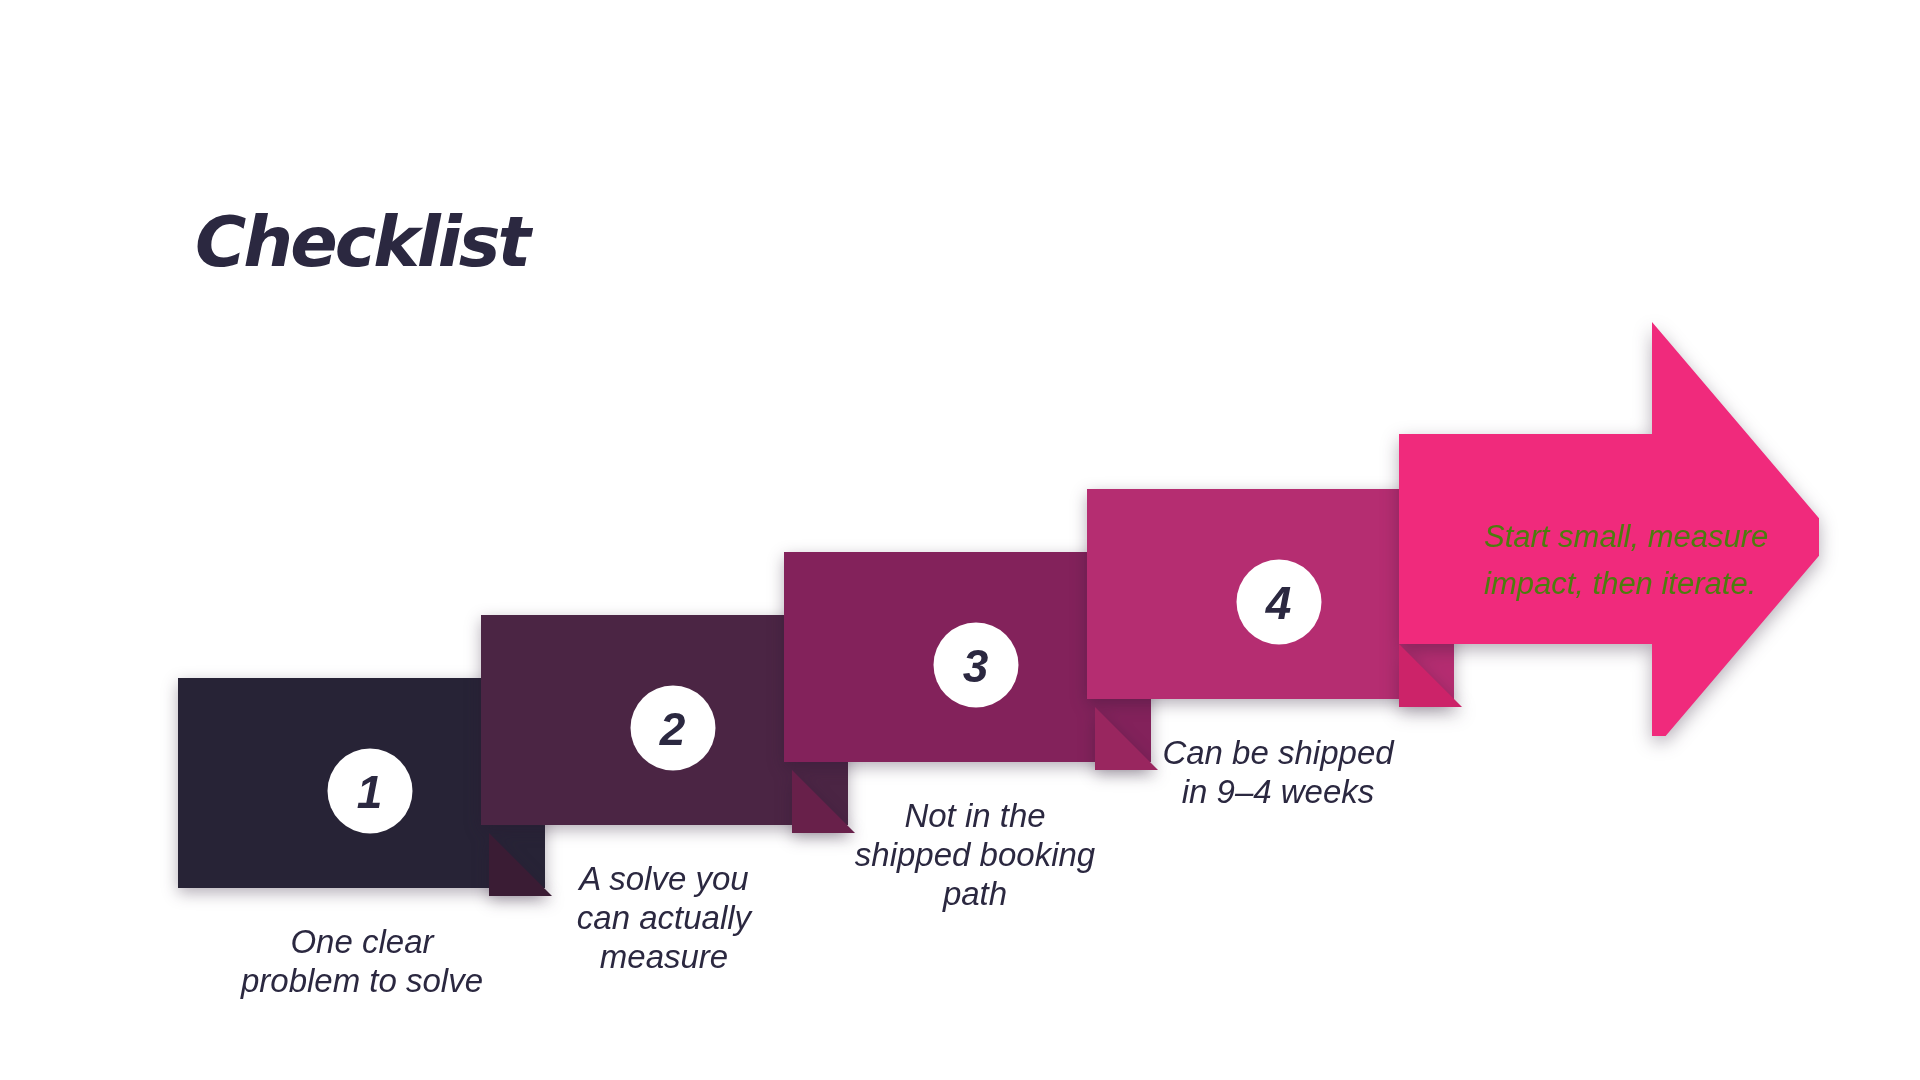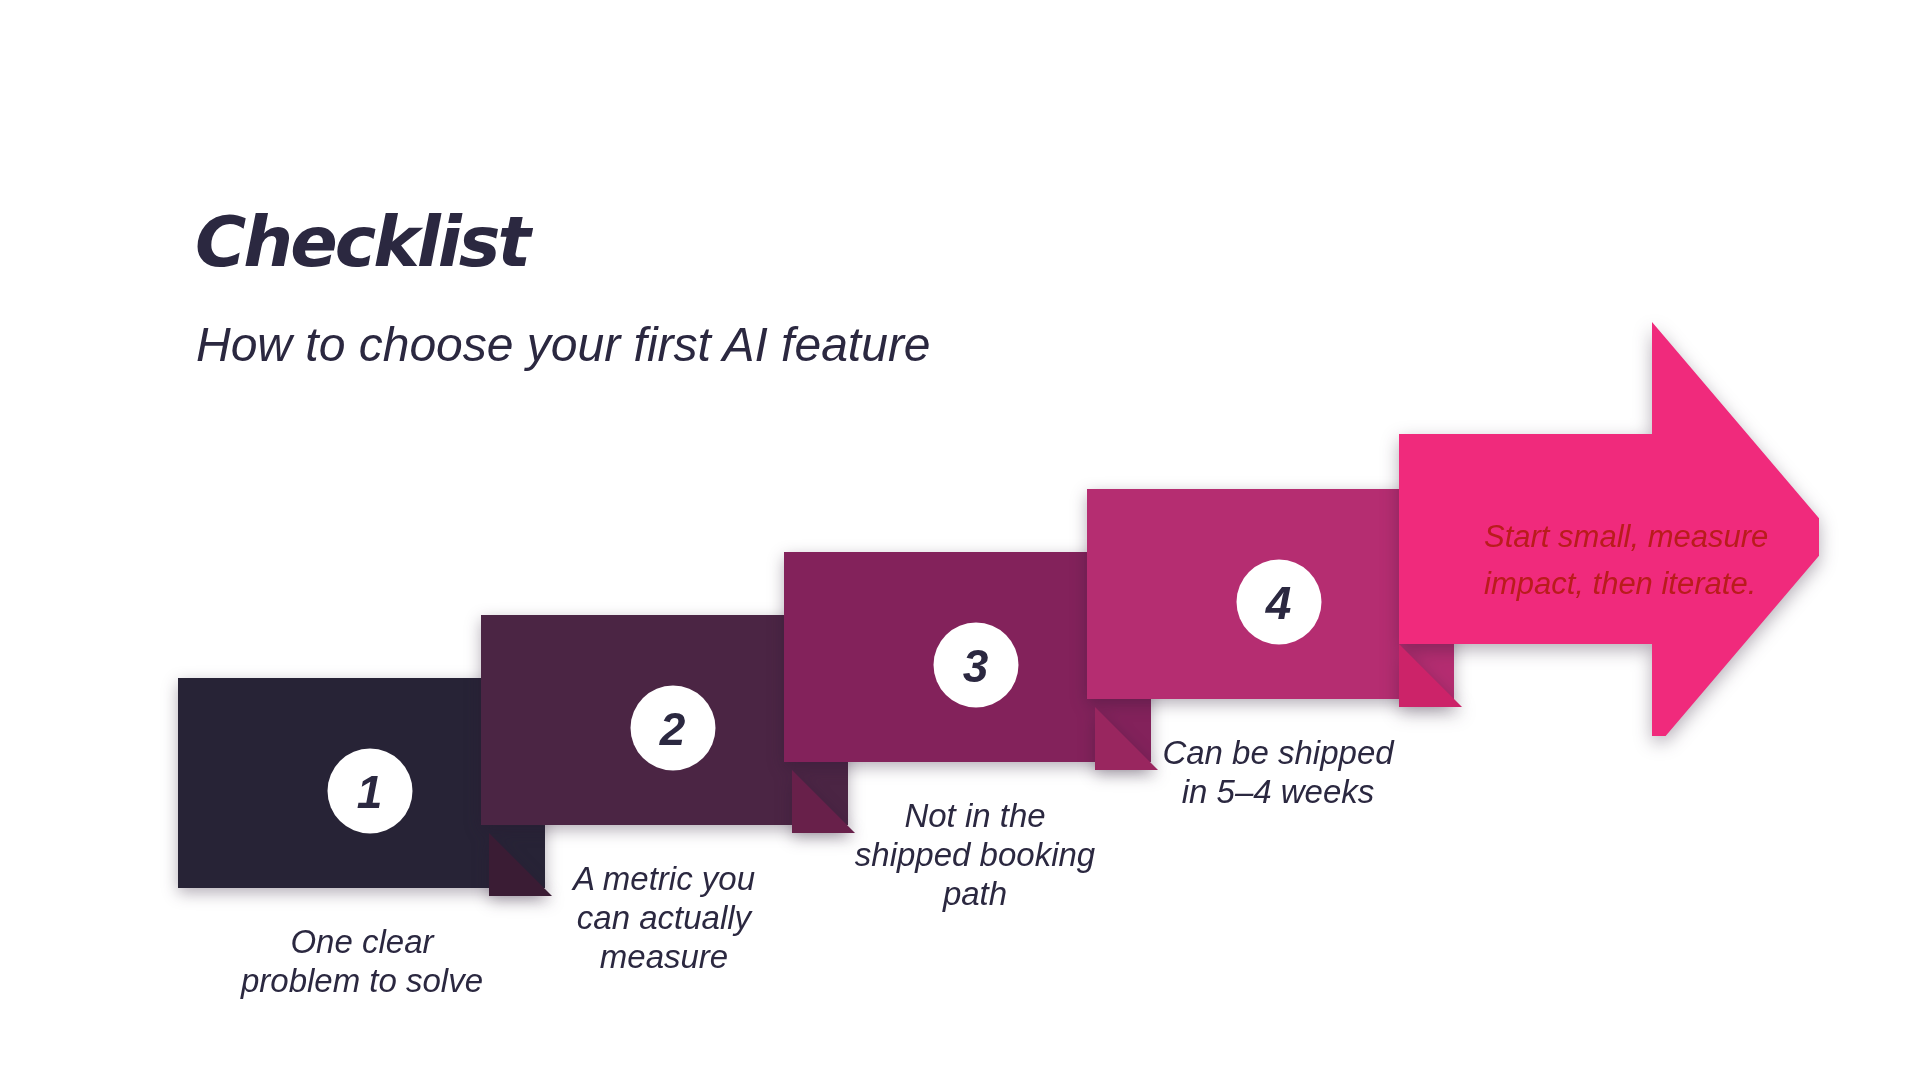--- a/index.html
+++ b/index.html
@@ -116,21 +116,20 @@
     font-weight: 500;
     white-space: pre-line;
   }
 </style>
 </head>
 <body>
 
 <div class="stage" style="background: rgb(255, 255, 255); color: rgb(43, 40, 64);">
 
   <h1 class="title">Checklist</h1>
-  <div class="subtitle">How to choose your first AI feature</div>
 
   <div class="step step-1" style="background: rgb(39, 35, 54);">
     <div class="badge" style="background: rgb(255, 255, 255);">
       <span style="color: rgb(43, 40, 64);">1</span>
     </div>
   </div>
 
   <div class="step step-2" style="background: rgb(75, 37, 68);">
     <div class="fold" style="background: rgb(58, 28, 52);"></div>
     <div class="badge" style="background: rgb(255, 255, 255);">
@@ -147,29 +146,29 @@
 
   <div class="step step-4" style="background: rgb(181, 45, 113);">
     <div class="fold" style="background: rgb(153, 38, 95);"></div>
     <div class="badge" style="background: rgb(255, 255, 255);">
       <span style="color: rgb(43, 40, 64);">4</span>
     </div>
   </div>
 
   <div class="step-label label-1">One clear
 problem to solve</div>
-  <div class="step-label label-2">A metric you
+  <div class="step-label label-2">A solve you
 can actually
 measure</div>
   <div class="step-label label-3">Not in the
 shipped booking
 path</div>
   <div class="step-label label-4">Can be shipped
-in 5–4 weeks</div>
+in 9–4 weeks</div>
 
   <div class="arrow-group">
     <div class="fold arrow-fold" style="background: rgb(204, 35, 105);"></div>
     <div class="arrow-shape" style="background: rgb(240, 42, 124);"></div>
-    <div class="arrow-caption" style="color: #b91c1c;">Start small, measure
+    <div class="arrow-caption" style="color: #4d7c0f;">Start small, measure
 impact, then iterate.</div>
   </div>
 
 </div>
 
 </body></html>

